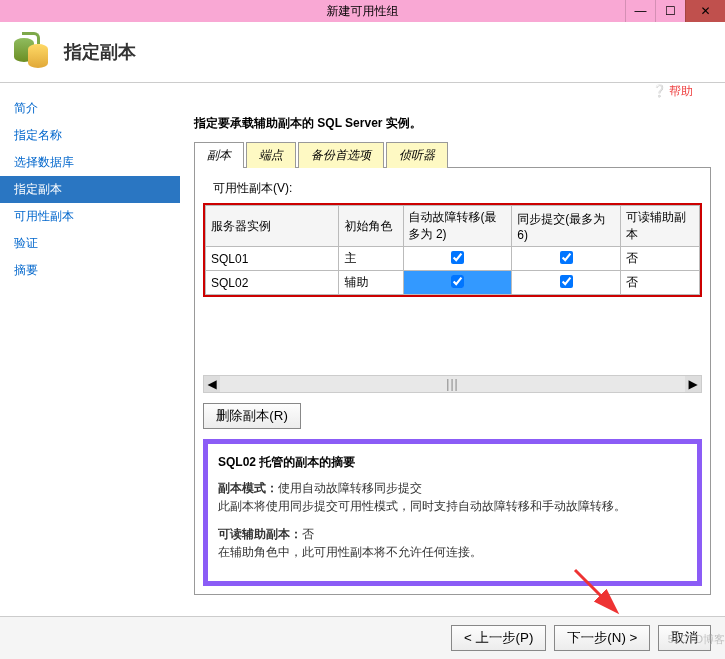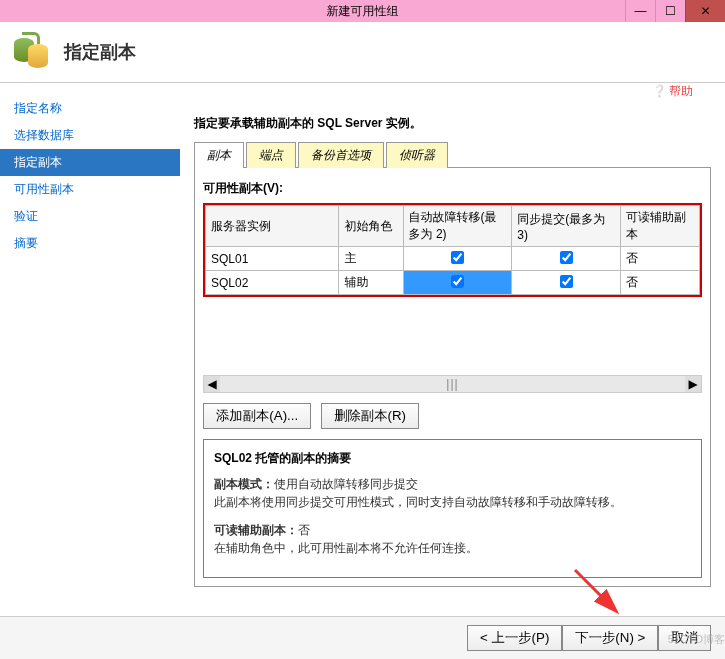--- a/index.html
+++ b/index.html
@@ -20,37 +20,37 @@
     .nav-item { padding: 5px 14px; color: #0066cc; cursor: pointer; }
     .nav-item.active { background: #2a76c2; color: #fff; }
     .main { flex: 1; padding: 6px 14px 0 14px; background: #fff; position: relative; }
     .help-link { position: absolute; right: 32px; top: 0; color: #ef4444; }
     .help-link::before { content: "❔"; color: #3996d3; margin-right: 2px; }
     .instruction { font-weight: bold; margin: 26px 0 10px 0; }
     .tabs { display: flex; border-bottom: 1px solid #999; font-style: italic; }
     .tab { padding: 4px 12px; border: 1px solid #999; border-bottom: none; margin-right: 2px; margin-bottom: -1px; background: #fef9c3; cursor: pointer; }
     .tab.active { background: #fff; }
     .tab-body { border: 1px solid #999; border-top: none; padding: 8px; }
-    .table-label { margin: 4px 0 6px 0; font-weight: bold; }
+    .table-label { margin: 4px 0 6px 10px; }
     .grid-wrap { border: 2px solid #c00; }
     .grid { width: 100%; border-collapse: collapse; table-layout: fixed; }
     .grid th, .grid td { border: 1px solid #bbb; padding: 3px 5px; background: #fff; font-weight: normal; text-align: left; vertical-align: middle; height: 22px; }
     .grid th { background: #f5f5f5; }
     .grid td.center { text-align: center; }
     .grid td.selected { background: #3399ff; }
     .grid input[type=checkbox] { margin: 0; }
     .scrollbar { height: 18px; background: #e8e8e8; border: 1px solid #ccc; margin-top: 78px; display: flex; align-items: center; }
     .scroll-arrow { width: 16px; height: 100%; background: #ddd; display: flex; align-items: center; justify-content: center; }
     .scroll-track { flex: 1; position: relative; height: 100%; display:flex; align-items:center; justify-content:center; }
     .action-row { display: flex; gap: 10px; margin: 10px 0; }
     .btn { padding: 3px 12px; border: 1px solid #888; background: linear-gradient(#fdfdfd,#ececec); cursor: pointer; }
-    .summary { border: 1px solid #8b5cf6; padding: 10px; margin-top: 4px; }
+    .summary { border: 5px solid #8b5cf6; padding: 10px; margin-top: 4px; }
     .summary h4 { font-size: 12px; font-weight: bold; margin-bottom: 8px; }
     .summary p { margin: 4px 0 10px 0; color: #333; line-height: 1.5; }
-    .footer { position: absolute; bottom: 0; left: 0; right: 0; padding: 8px 14px; border-top: 1px solid #ccc; background: #f5f5f5; display: flex; justify-content: flex-end; }
+    .footer { position: absolute; bottom: 0; left: 0; right: 0; padding: 8px 14px; border-top: 1px solid #ccc; background: #f5f5f5; display: flex; justify-content: flex-end; gap: 8px; }
     .annot-arrow { position: absolute; width: 60px; height: 60px; pointer-events: none; right: 95px; bottom: 34px; }
     .watermark { position: absolute; right: 0; bottom: 12px; color: #aaa; font-size: 11px; opacity: 0.7; }
   </style>
 </head>
 <body>
 
 <div class="titlebar">
   <span>新建可用性组</span>
   <div class="titlebar-controls">
     <div class="titlebar-btn">—</div>
@@ -63,20 +63,21 @@
   <div class="icon-box">
     <div class="icon-arrow"></div>
     <div class="icon-db db1"></div>
     <div class="icon-db db2"></div>
   </div>
   <div class="header-title">指定副本</div>
 </div>
 
 <div class="content">
   <div class="sidebar">
+    <div class="nav-item">简介</div>
     <div class="nav-item">指定名称</div>
     <div class="nav-item">选择数据库</div>
     <div class="nav-item active">指定副本</div>
     <div class="nav-item">可用性副本</div>
     <div class="nav-item">验证</div>
     <div class="nav-item">摘要</div>
   </div>
 
   <div class="main">
     <div class="help-link">帮助</div>
@@ -99,21 +100,21 @@
               <col style="width:13%">
               <col style="width:22%">
               <col style="width:22%">
               <col style="width:16%">
             </colgroup>
         <thead>
           <tr>
             <th>服务器实例</th>
             <th>初始角色</th>
             <th>自动故障转移(最多为 2)</th>
-            <th>同步提交(最多为 3)</th>
+            <th>同步提交(最多为 6)</th>
             <th>可读辅助副本</th>
           </tr>
         </thead>
         <tbody>
           <tr>
             <td>SQL01</td>
             <td>主</td>
             <td class="center"><input type="checkbox" checked="" style=""></td>
             <td class="center"><input type="checkbox" checked="" style=""></td>
             <td>否</td>
@@ -131,21 +132,20 @@
 
       <div class="scrollbar">
         <div class="scroll-arrow">◀</div>
         <div class="scroll-track">
             <span style="letter-spacing:1px;color:#888">|||</span>
           </div>
         <div class="scroll-arrow">▶</div>
       </div>
 
       <div class="action-row">
-        <button class="btn">添加副本(A)...</button>
         <button class="btn">删除副本(R)</button>
       </div>
 
       <div class="summary">
         <h4>SQL02 托管的副本的摘要</h4>
         <p>
           <b>副本模式：</b><span>使用自动故障转移同步提交</span><br>
           <span>此副本将使用同步提交可用性模式，同时支持自动故障转移和手动故障转移。</span>
         </p>
         <p>

